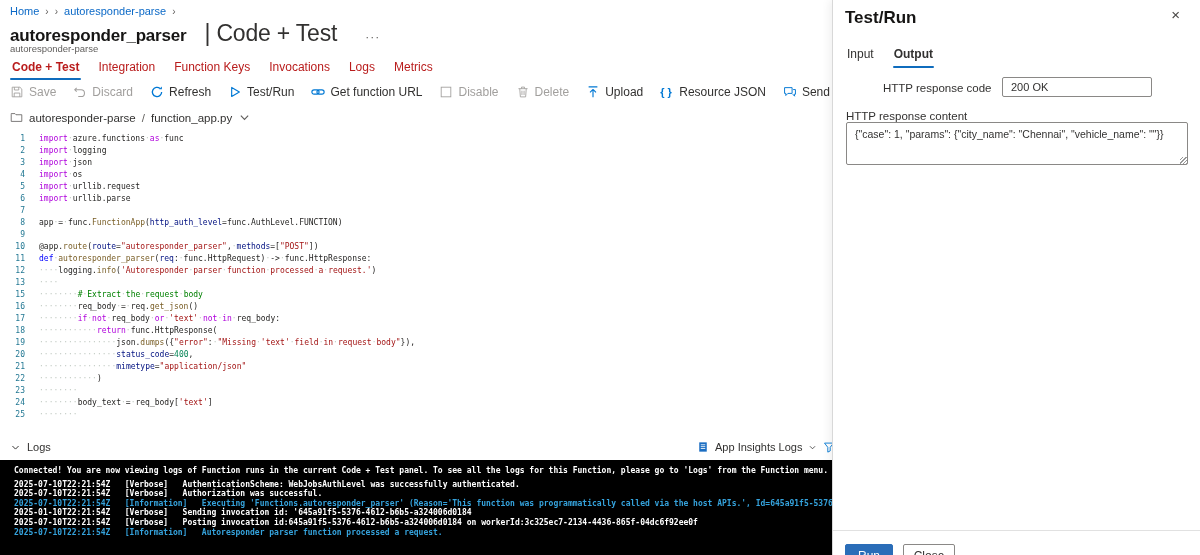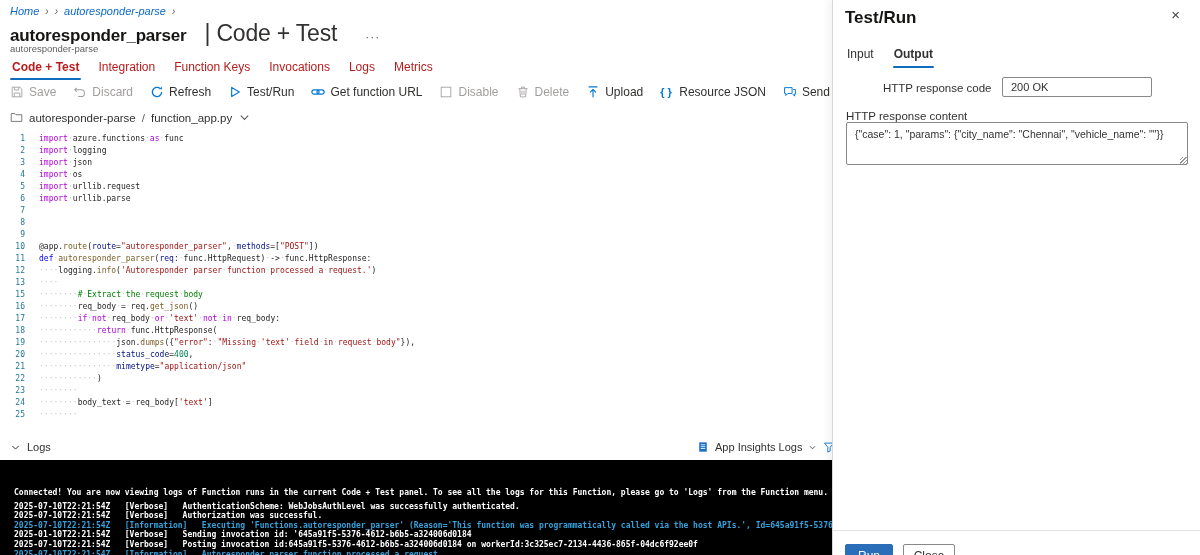--- a/index.html
+++ b/index.html
@@ -3,21 +3,21 @@
 <meta charset="utf-8">
 <style>
   * { margin:0; padding:0; box-sizing:border-box; }
   html,body { width:1200px; height:555px; overflow:hidden; background:#fff;
     font-family:"Liberation Sans", sans-serif; color:#323130; }
   .page { position:relative; width:1200px; height:555px; }
 
   
   .main { position:absolute; left:0; top:0; width:832px; height:555px; overflow:hidden; background:#fff; }
 
-  .breadcrumb { position:absolute; left:10px; top:5px; font-size:11px; display:flex; align-items:flex-start; gap:6px; white-space:nowrap;font-style:italic; }
+  .breadcrumb { position:absolute; left:10px; top:5px; font-size:11px; display:flex; align-items:flex-start; gap:6px; white-space:nowrap; }
   .bc-link { color:#0b69c7; cursor:pointer; }
   .bc-sep { color:#605e5c; font-size:10px; transform:scaleY(1.15); }
 
   .title-row { position:absolute; left:10px; top:20px; display:flex; align-items:baseline; white-space:nowrap; }
   .title-main { font-size:17px; font-weight:bold; color:#161514; letter-spacing:-0.2px; }
   .title-suffix { font-size:23px; font-weight:400; color:#323130; margin-left:18px; letter-spacing:-0.2px; }
   .title-more { font-size:12px; color:#605e5c; margin-left:28px; cursor:pointer; letter-spacing:1px; }
   .subtitle { position:absolute; left:10px; top:43px; font-size:9.5px; color:#605e5c; }
 
   .tabs { position:absolute; left:10px; top:58px; display:flex; gap:15px; font-size:12px; }
@@ -55,21 +55,21 @@
   .logsbar-left .ic { width:11px; height:11px; display:inline-flex; color:#0078d4; }
   .logsbar-left .ic svg { width:11px; height:11px; }
   .logsbar-right { position:absolute; left:697px; top:4px; width:135px; overflow:hidden; display:flex; align-items:center; gap:6px; font-size:11px; color:#323130; white-space:nowrap; }
   .logsbar-right .ic { width:12px; height:12px; display:inline-flex; color:#0078d4; flex:none; }
   .logsbar-right .ic svg { width:12px; height:12px; }
   .logsbar-right .chev { width:9px; height:9px; color:#323130; }
   .logsbar-right .chev svg { width:9px; height:9px; }
 
   
   .console { position:absolute; left:0; top:460px; width:832px; height:95px; background:#000;
-    padding:28px 0 0 14px; overflow:hidden; font-family:"DejaVu Sans Mono", monospace;
+    padding:6px 0 0 14px; overflow:hidden; font-family:"DejaVu Sans Mono", monospace;
     font-size:8px; font-weight:bold; }
   .console-line { line-height:9.6px; white-space:pre; }
   .console-line.gap { margin-bottom:4px; }
   .cl-white { color:#ffffff; } .cl-cyan { color:#35a3dd; }
 
   
   .panel { position:absolute; left:832px; top:0; width:368px; height:555px; background:#fff;
     border-left:1px solid #d8d8d8; box-shadow:-3px 0 8px rgba(0,0,0,0.06); }
   .panel-title { position:absolute; left:12px; top:8px; font-size:17px; font-weight:bold; color:#161514; }
   .panel-close { position:absolute; right:20px; top:6px; font-size:15px; color:#484644; cursor:pointer; line-height:18px; }
@@ -220,21 +220,21 @@
     </div>
 
     <div class="editor">
         <div class="code-line"><span class="gutter-num">1</span><span class="code-text"><span class="tk-kw">import</span><span class="tk-pl"><span class="ws">·</span>azure.functions<span class="ws">·</span></span><span class="tk-kw">as</span><span class="tk-pl"><span class="ws">·</span>func</span></span></div>
         <div class="code-line"><span class="gutter-num">2</span><span class="code-text"><span class="tk-kw">import</span><span class="tk-pl"><span class="ws">·</span>logging</span></span></div>
         <div class="code-line"><span class="gutter-num">3</span><span class="code-text"><span class="tk-kw">import</span><span class="tk-pl"><span class="ws">·</span>json</span></span></div>
         <div class="code-line"><span class="gutter-num">4</span><span class="code-text"><span class="tk-kw">import</span><span class="tk-pl"><span class="ws">·</span>os</span></span></div>
         <div class="code-line"><span class="gutter-num">5</span><span class="code-text"><span class="tk-kw">import</span><span class="tk-pl"><span class="ws">·</span>urllib.request</span></span></div>
         <div class="code-line"><span class="gutter-num">6</span><span class="code-text"><span class="tk-kw">import</span><span class="tk-pl"><span class="ws">·</span>urllib.parse</span></span></div>
         <div class="code-line"><span class="gutter-num">7</span><span class="code-text"></span></div>
-        <div class="code-line"><span class="gutter-num">8</span></div>
+        <div class="code-line"><span class="gutter-num">8</span><span class="code-text"><span class="tk-pl">app<span class="ws">·</span>=<span class="ws">·</span>func.</span><span class="tk-fn">FunctionApp</span><span class="tk-pl">(</span><span class="tk-param">http_auth_level</span><span class="tk-pl">=func.AuthLevel.FUNCTION)</span></span></div>
         <div class="code-line"><span class="gutter-num">9</span><span class="code-text"></span></div>
         <div class="code-line"><span class="gutter-num">10</span><span class="code-text"><span class="tk-pl">@app.</span><span class="tk-fn">route</span><span class="tk-pl">(</span><span class="tk-param">route</span><span class="tk-pl">=</span><span class="tk-str">"autoresponder_parser"</span><span class="tk-pl">,<span class="ws">·</span></span><span class="tk-param">methods</span><span class="tk-pl">=[</span><span class="tk-str">"POST"</span><span class="tk-pl">])</span></span></div>
         <div class="code-line"><span class="gutter-num">11</span><span class="code-text"><span class="tk-def">def</span><span class="tk-pl"><span class="ws">·</span></span><span class="tk-fn">autoresponder_parser</span><span class="tk-pl">(</span><span class="tk-param">req</span><span class="tk-pl">:<span class="ws">·</span>func.HttpRequest)<span class="ws">·</span>-&gt;<span class="ws">·</span>func.HttpResponse:</span></span></div>
         <div class="code-line"><span class="gutter-num">12</span><span class="code-text"><span class="tk-pl"><span class="ws">·</span><span class="ws">·</span><span class="ws">·</span><span class="ws">·</span>logging.</span><span class="tk-fn">info</span><span class="tk-pl">(</span><span class="tk-str">'Autoresponder<span class="ws">·</span>parser<span class="ws">·</span>function<span class="ws">·</span>processed<span class="ws">·</span>a<span class="ws">·</span>request.'</span><span class="tk-pl">)</span></span></div>
         <div class="code-line"><span class="gutter-num">13</span><span class="code-text"><span class="tk-pl"><span class="ws">·</span><span class="ws">·</span><span class="ws">·</span><span class="ws">·</span></span></span></div>
         <div class="code-line"><span class="gutter-num">15</span><span class="code-text"><span class="tk-pl"><span class="ws">·</span><span class="ws">·</span><span class="ws">·</span><span class="ws">·</span><span class="ws">·</span><span class="ws">·</span><span class="ws">·</span><span class="ws">·</span></span><span class="tk-com">#<span class="ws">·</span>Extract<span class="ws">·</span>the<span class="ws">·</span>request<span class="ws">·</span>body</span></span></div>
         <div class="code-line"><span class="gutter-num">16</span><span class="code-text"><span class="tk-pl"><span class="ws">·</span><span class="ws">·</span><span class="ws">·</span><span class="ws">·</span><span class="ws">·</span><span class="ws">·</span><span class="ws">·</span><span class="ws">·</span>req_body<span class="ws">·</span>=<span class="ws">·</span>req.</span><span class="tk-fn">get_json</span><span class="tk-pl">()</span></span></div>
         <div class="code-line"><span class="gutter-num">17</span><span class="code-text"><span class="tk-pl"><span class="ws">·</span><span class="ws">·</span><span class="ws">·</span><span class="ws">·</span><span class="ws">·</span><span class="ws">·</span><span class="ws">·</span><span class="ws">·</span></span><span class="tk-kw">if</span><span class="tk-pl"><span class="ws">·</span></span><span class="tk-kw">not</span><span class="tk-pl"><span class="ws">·</span>req_body<span class="ws">·</span></span><span class="tk-kw">or</span><span class="tk-pl"><span class="ws">·</span></span><span class="tk-str">'text'</span><span class="tk-pl"><span class="ws">·</span></span><span class="tk-kw">not</span><span class="tk-pl"><span class="ws">·</span></span><span class="tk-kw">in</span><span class="tk-pl"><span class="ws">·</span>req_body:</span></span></div>
         <div class="code-line"><span class="gutter-num">18</span><span class="code-text"><span class="tk-pl"><span class="ws">·</span><span class="ws">·</span><span class="ws">·</span><span class="ws">·</span><span class="ws">·</span><span class="ws">·</span><span class="ws">·</span><span class="ws">·</span><span class="ws">·</span><span class="ws">·</span><span class="ws">·</span><span class="ws">·</span></span><span class="tk-kw">return</span><span class="tk-pl"><span class="ws">·</span>func.HttpResponse(</span></span></div>
         <div class="code-line"><span class="gutter-num">19</span><span class="code-text"><span class="tk-pl"><span class="ws">·</span><span class="ws">·</span><span class="ws">·</span><span class="ws">·</span><span class="ws">·</span><span class="ws">·</span><span class="ws">·</span><span class="ws">·</span><span class="ws">·</span><span class="ws">·</span><span class="ws">·</span><span class="ws">·</span><span class="ws">·</span><span class="ws">·</span><span class="ws">·</span><span class="ws">·</span>json.</span><span class="tk-fn">dumps</span><span class="tk-pl">({</span><span class="tk-str">"error"</span><span class="tk-pl">:<span class="ws">·</span></span><span class="tk-str">"Missing<span class="ws">·</span>'text'<span class="ws">·</span>field<span class="ws">·</span>in<span class="ws">·</span>request<span class="ws">·</span>body"</span><span class="tk-pl">}),</span></span></div>

